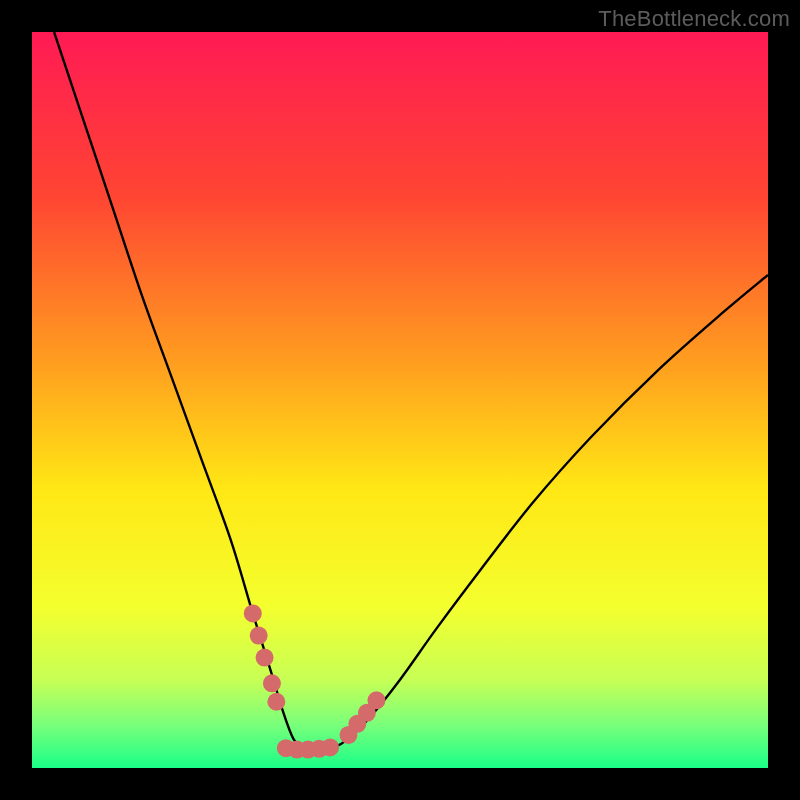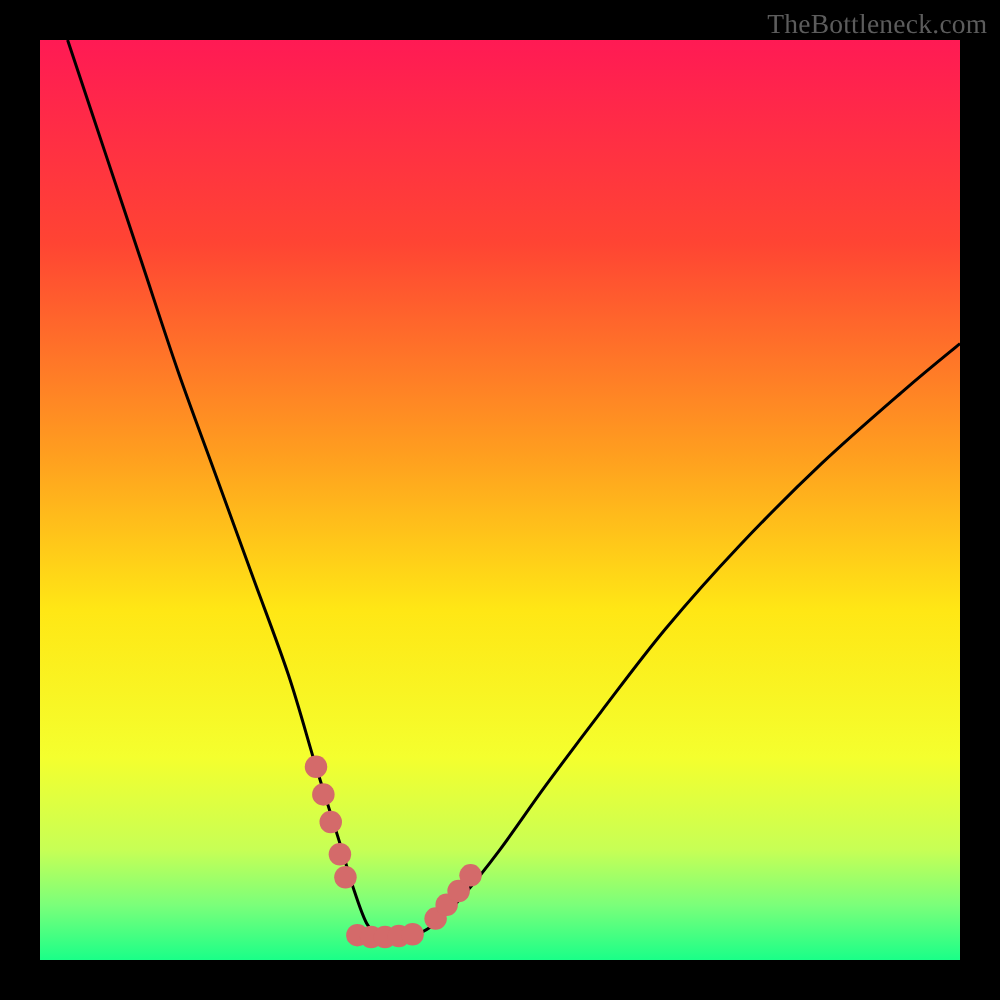--- a/index.html
+++ b/index.html
@@ -27,21 +27,20 @@
     height: 736px;
   }
   .watermark {
     position: absolute;
     top: 6px;
     right: 10px;
     color: #5c5c5c;
     font-size: 22px;
     letter-spacing: 0.2px;
     user-select: none;
-    font-family: Liberation Serif, serif;
   }
   svg { display: block; }
 </style>
 </head>
 <body>
 
 <div class="watermark">TheBottleneck.com</div>
 
 <div class="frame">
   <svg class="plot" viewBox="0 0 736 736" preserveAspectRatio="none">

